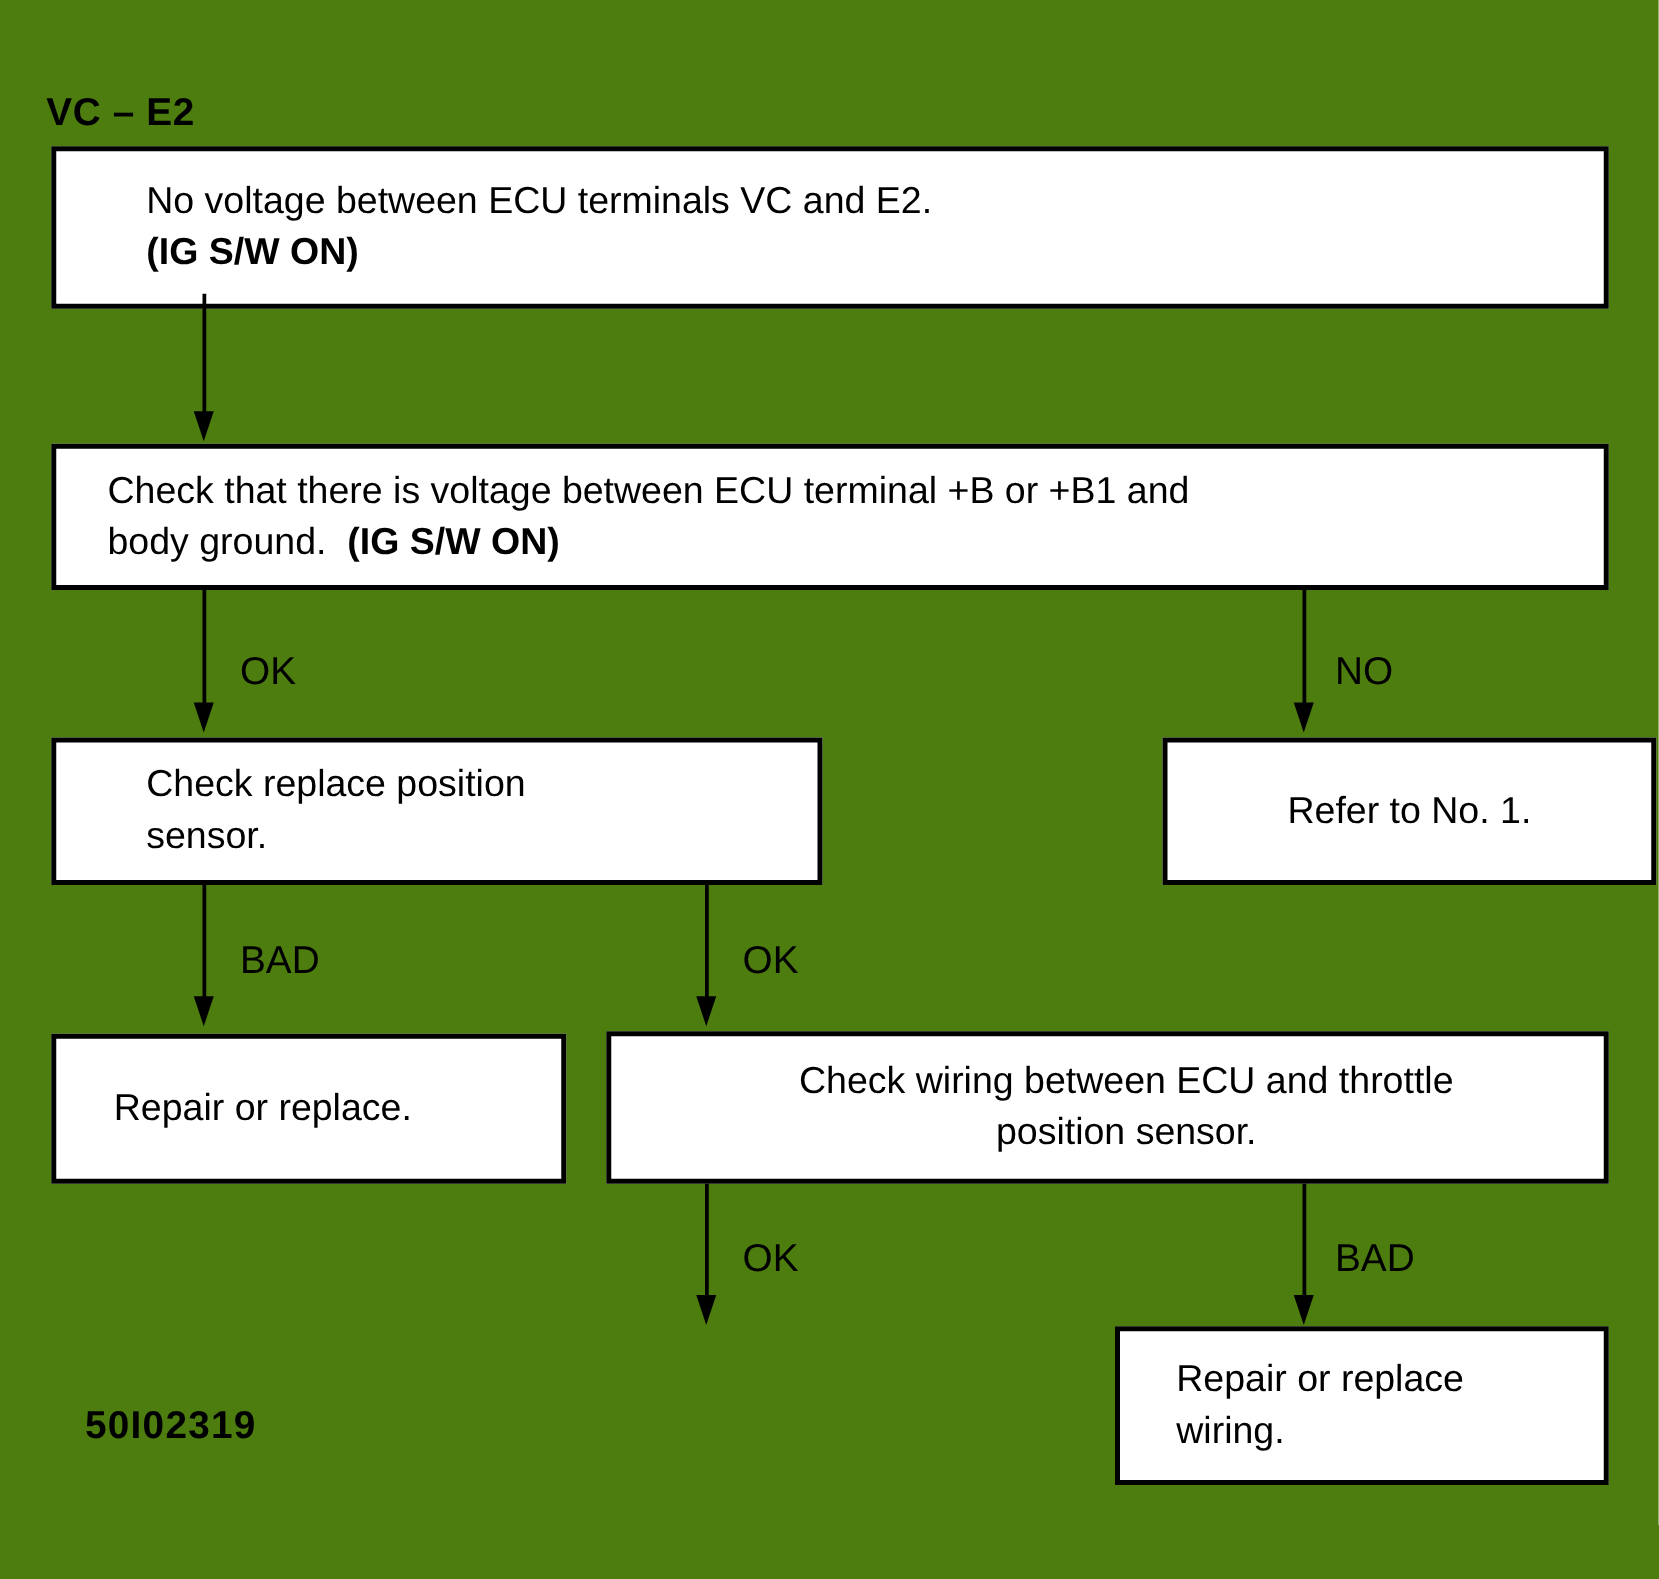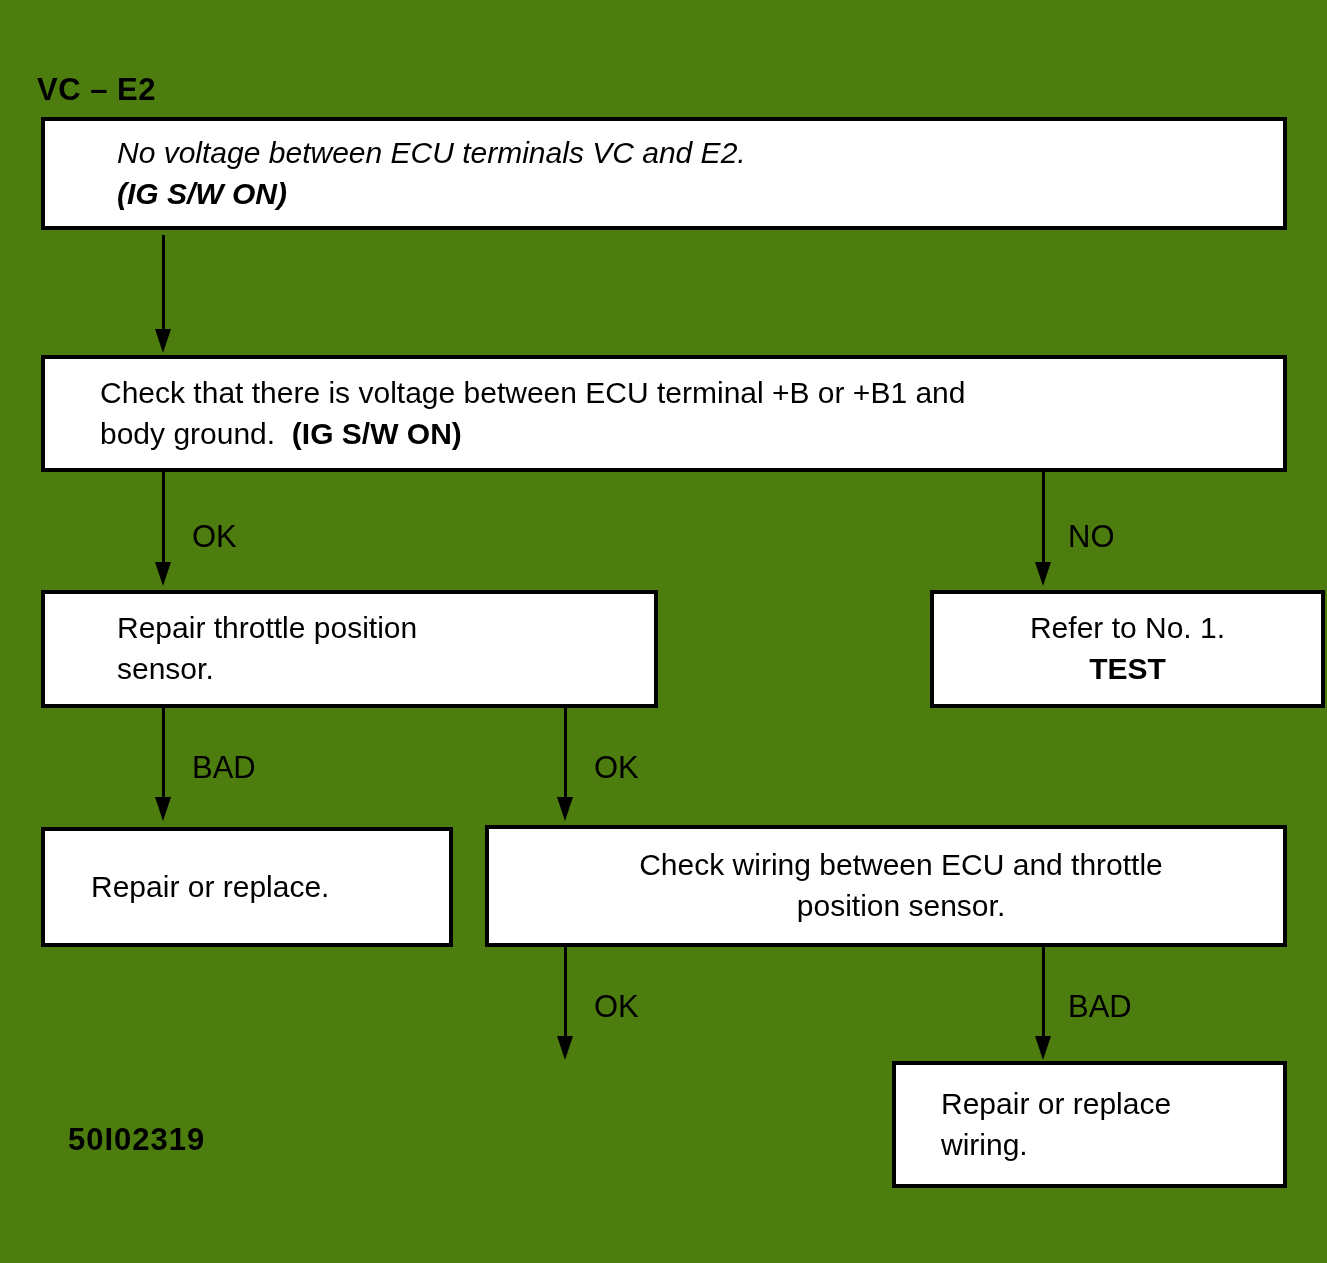--- a/index.html
+++ b/index.html
@@ -43,21 +43,21 @@
     left: 0; right: 0; top: 0; bottom: 0;
     display: flex;
     flex-direction: column;
     justify-content: center;
   }
   .box-line {
     font-size: 30px;
     line-height: 1.36;
     white-space: pre;
   }
-  .pad-l-55 .box-line { padding-left: 55px; }
+  .pad-l-55 .box-line { padding-left: 41px; }
   .pad-l-72 .box-line { padding-left: 72px; }
   .pad-l-30 .box-line { padding-left: 30px; text-align: center; }
   .center .box-line { text-align: center; padding-left: 0; }
   .bold { font-weight: bold; }
   .connector {
     position: absolute;
     width: 3px;
     background: #000000;
   }
   .arrowhead {
@@ -74,21 +74,21 @@
     white-space: pre;
   }
 </style>
 </head>
 <body>
 
 <div id="canvas">
 
   <div class="title" style="left:37px; top:72px;">VC – E2</div>
 
-  <div class="box pad-l-72" style="left:41px; top:117px; width:1246px; height:113px;font-style:italic;">
+  <div class="box pad-l-72" style="left:41px; top:117px; width:1246px; height:130px;">
     <div class="box-inner">
       <div class="box-line">No voltage between ECU terminals VC and E2.</div>
       <div class="box-line bold">(IG S/W ON)</div>
     </div>
   </div>
 
   <div class="connector" style="left:162px; top:235px; height:96px;"></div>
   <div class="arrowhead" style="left:155px; top:329px;"></div>
 
   <div class="box pad-l-55" style="left:41px; top:355px; width:1246px; height:117px;">
@@ -101,29 +101,28 @@
   <div class="connector" style="left:162px; top:472px; height:92px;"></div>
   <div class="arrowhead" style="left:155px; top:562px;"></div>
   <div class="edge-label" style="left:192px; top:519px;">OK</div>
 
   <div class="connector" style="left:1042px; top:472px; height:92px;"></div>
   <div class="arrowhead" style="left:1035px; top:562px;"></div>
   <div class="edge-label" style="left:1068px; top:519px;">NO</div>
 
   <div class="box pad-l-72" style="left:41px; top:590px; width:617px; height:118px;">
     <div class="box-inner">
-      <div class="box-line">Repair throttle position</div>
+      <div class="box-line">Check replace position</div>
       <div class="box-line">sensor.</div>
     </div>
   </div>
 
   <div class="box center" style="left:892px; top:590px; width:395px; height:118px;margin-left:38px;">
     <div class="box-inner">
       <div class="box-line">Refer to No. 1.</div>
-      <div class="box-line bold">TEST</div>
     </div>
   </div>
 
   <div class="connector" style="left:162px; top:708px; height:92px;"></div>
   <div class="arrowhead" style="left:155px; top:797px;"></div>
   <div class="edge-label" style="left:192px; top:750px;">BAD</div>
 
   <div class="connector" style="left:564px; top:708px; height:92px;"></div>
   <div class="arrowhead" style="left:557px; top:797px;"></div>
   <div class="edge-label" style="left:594px; top:750px;">OK</div>

